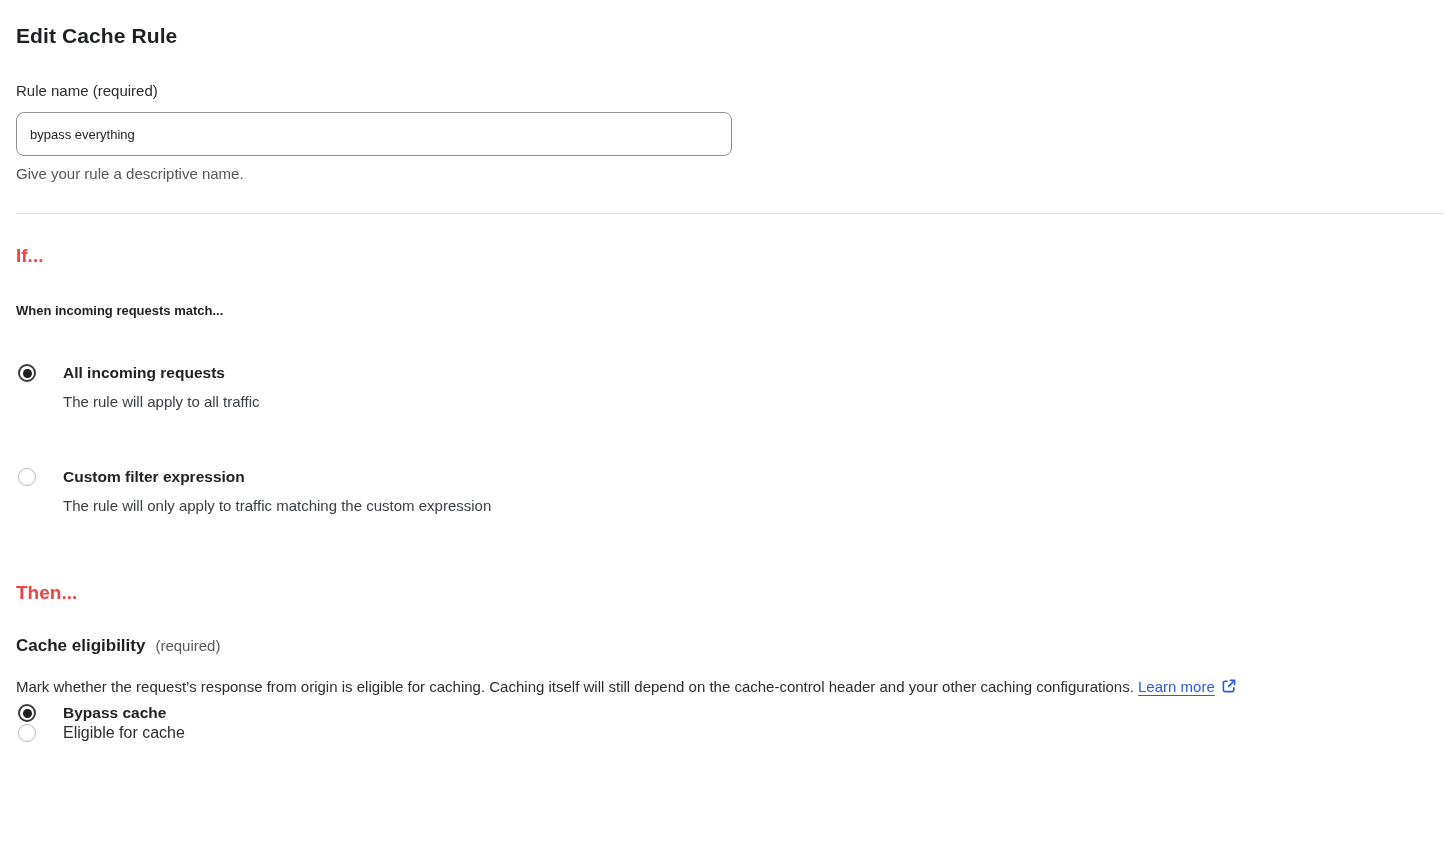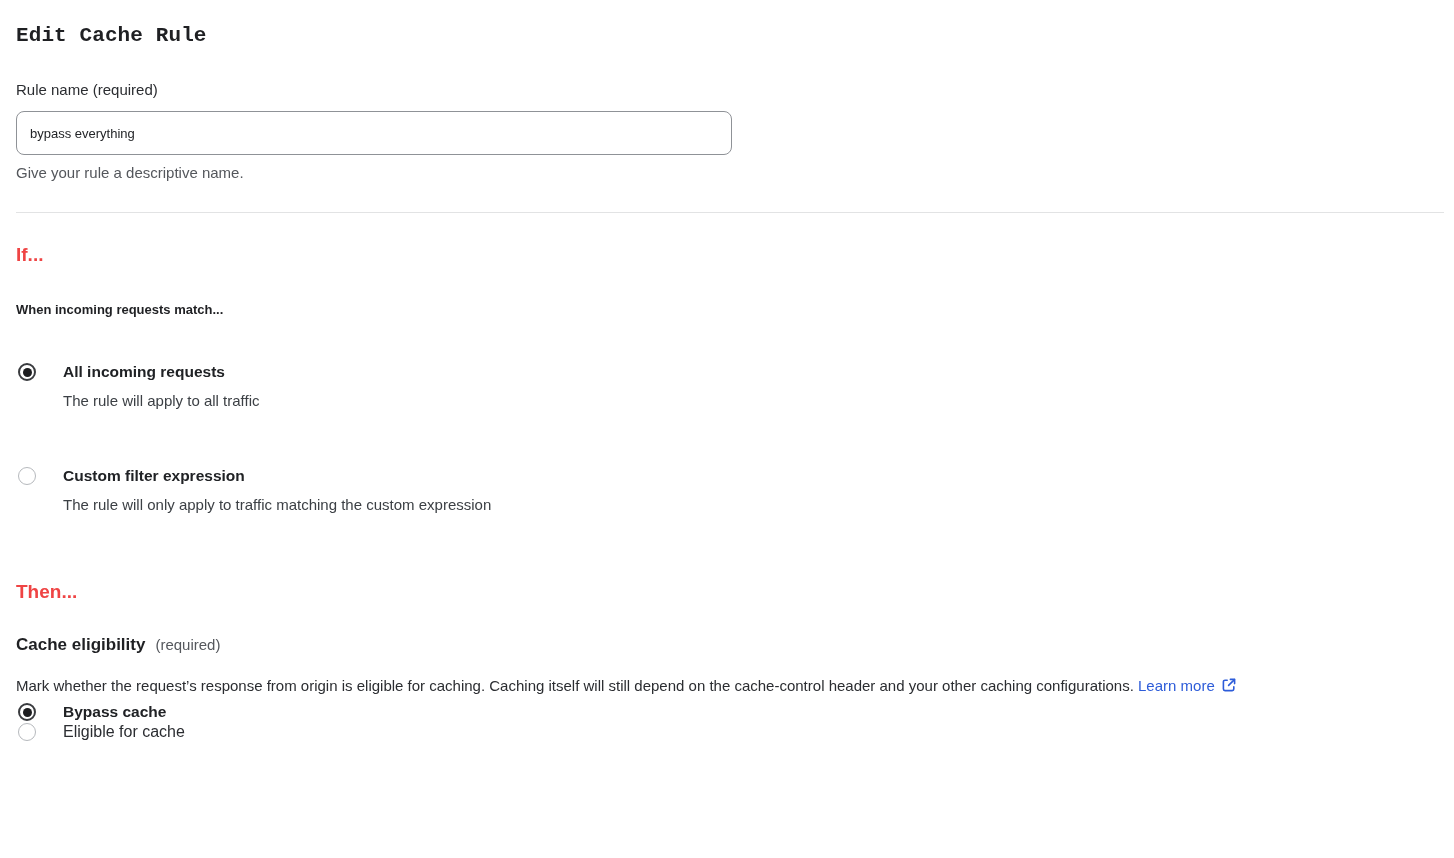--- a/index.html
+++ b/index.html
@@ -15,21 +15,20 @@
     height: 858px;
     overflow: hidden;
     padding: 24px 16px 0 16px;
   }
   .page-title {
     font-size: 21px;
     font-weight: 700;
     color: #1f2023;
     margin: 0 0 34px 0;
     letter-spacing: 0.1px;
-    font-family: Liberation Mono, monospace;
   }
   .field-label {
     font-size: 15px;
     color: #2b2d31;
     margin-bottom: 13px;
   }
   .text-input {
     display: block;
     width: 716px;
     height: 44px;
@@ -134,20 +133,21 @@
   }
   .cache-desc {
     margin-top: 16px;
     font-size: 15px;
     line-height: 29px;
     color: #2b2d31;
     max-width: 1395px;
   }
   .learn-more-link {
     color: #2d5cd9;
+    text-decoration: underline;
     text-underline-offset: 3px;
     cursor: pointer;
   }
   .external-icon {
     display: inline-block;
     vertical-align: -2px;
     margin-left: 6px;
   }
   .radio-group-then .radio-option { margin-top: 0; }
   .opt-gap-1 { margin-top: 56px; }

